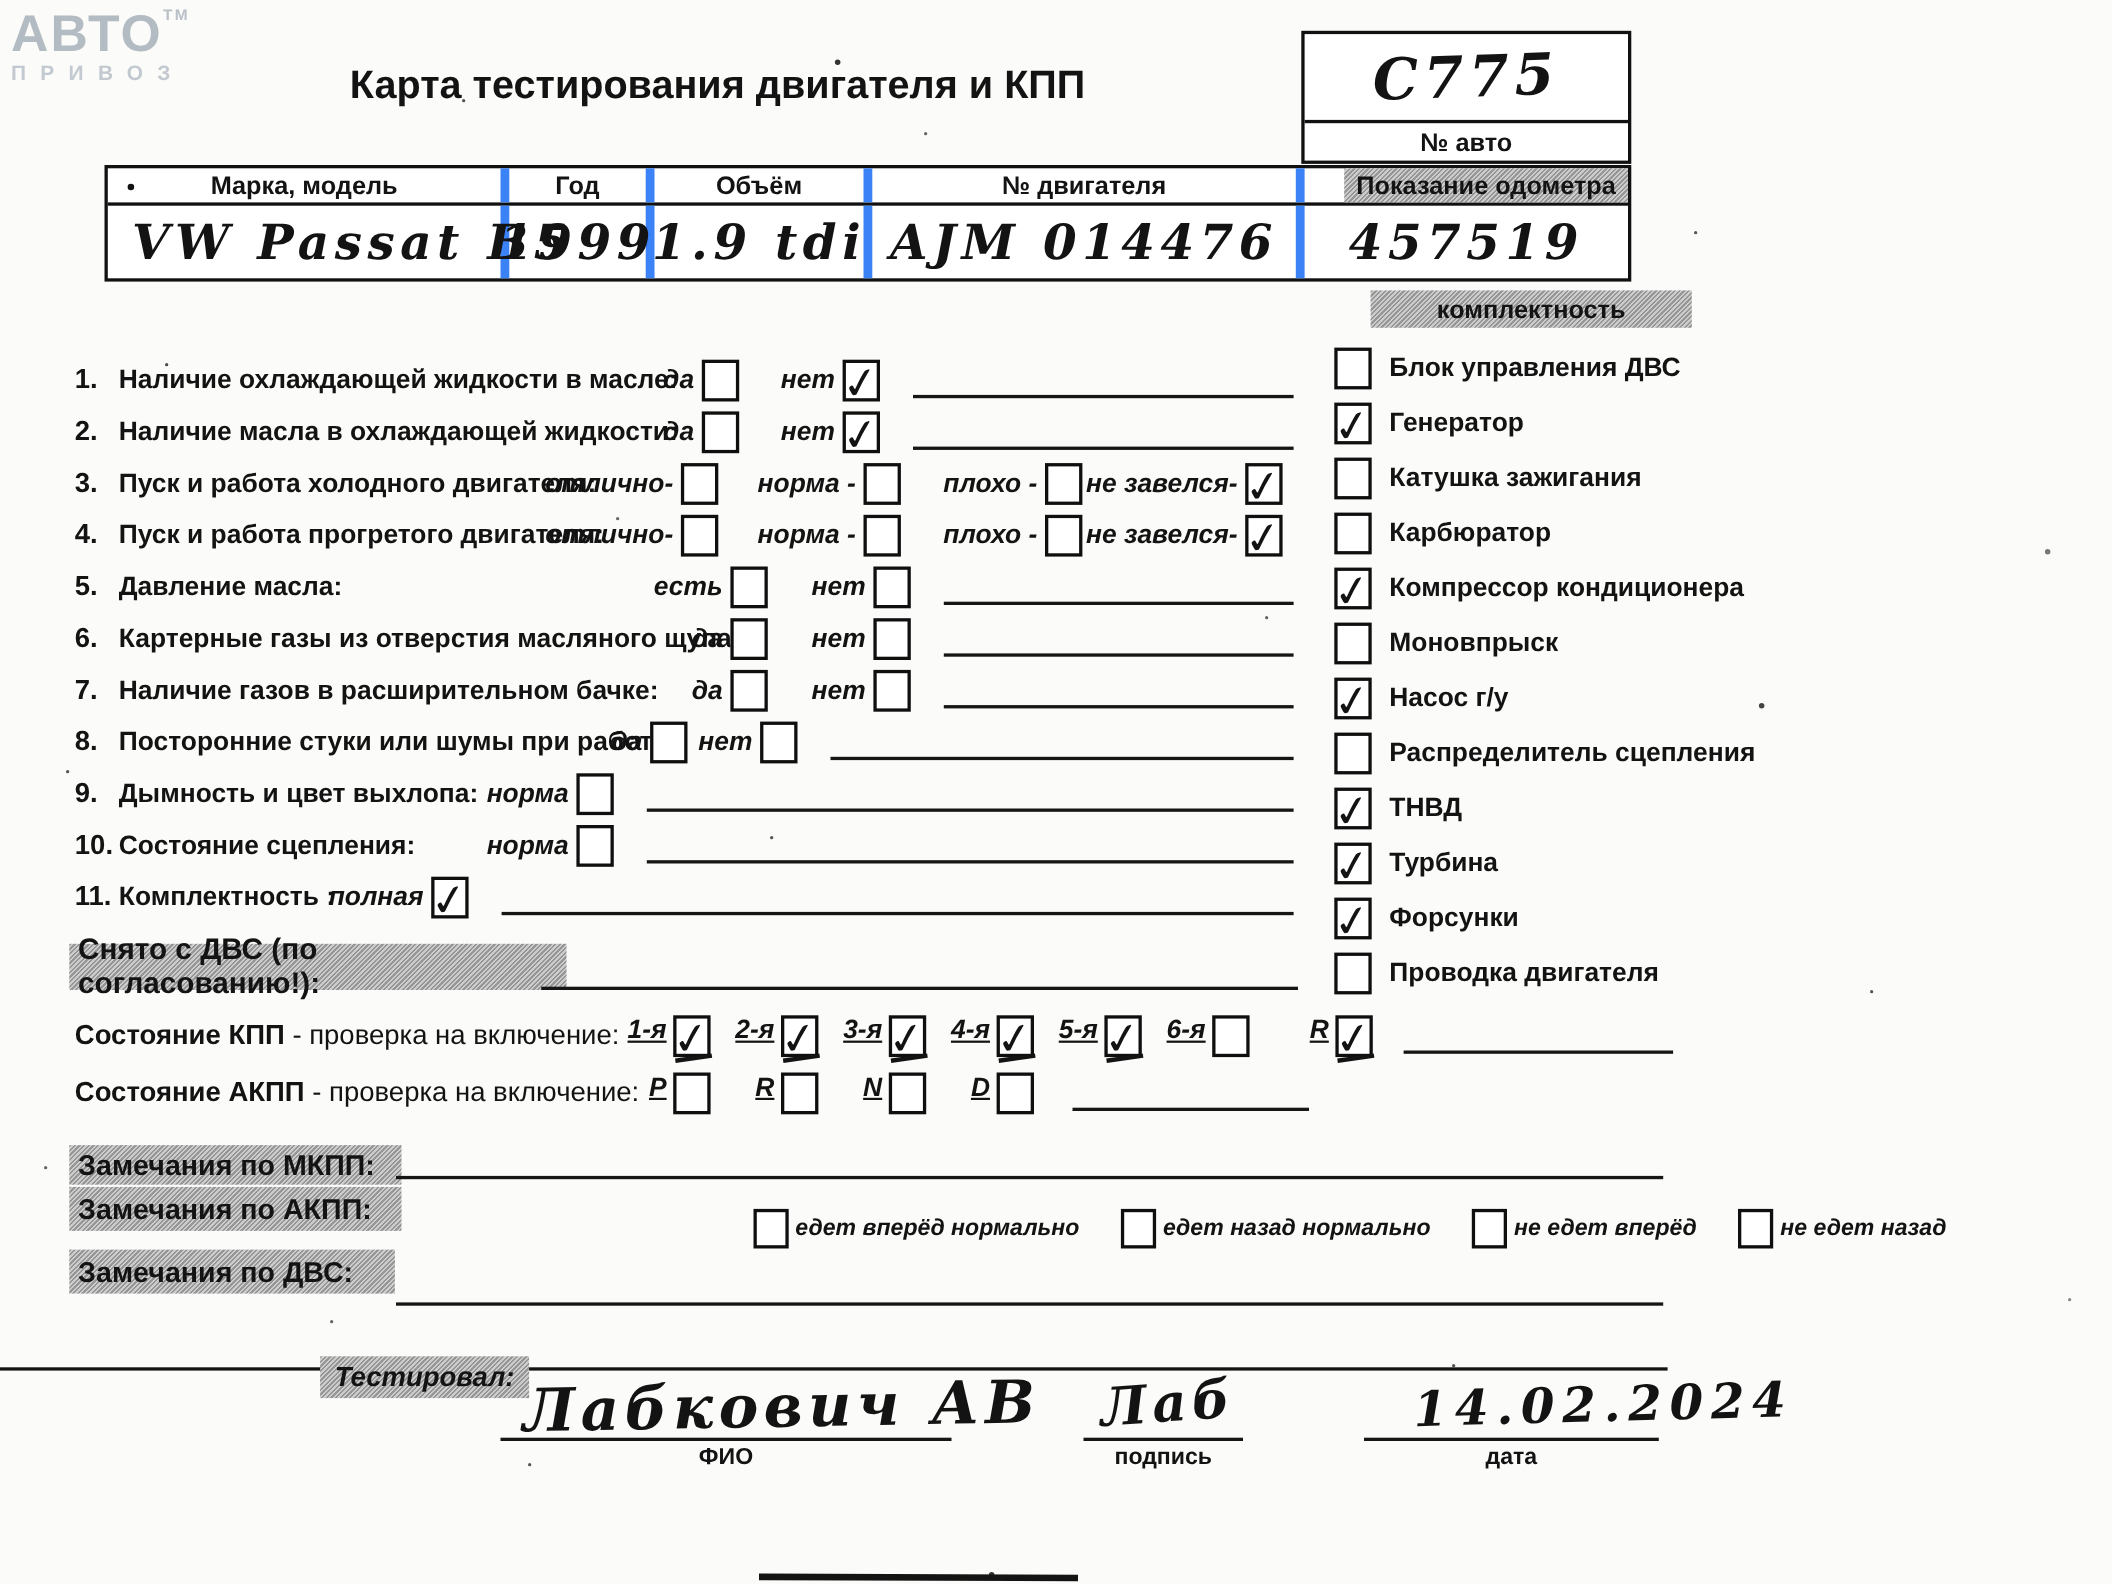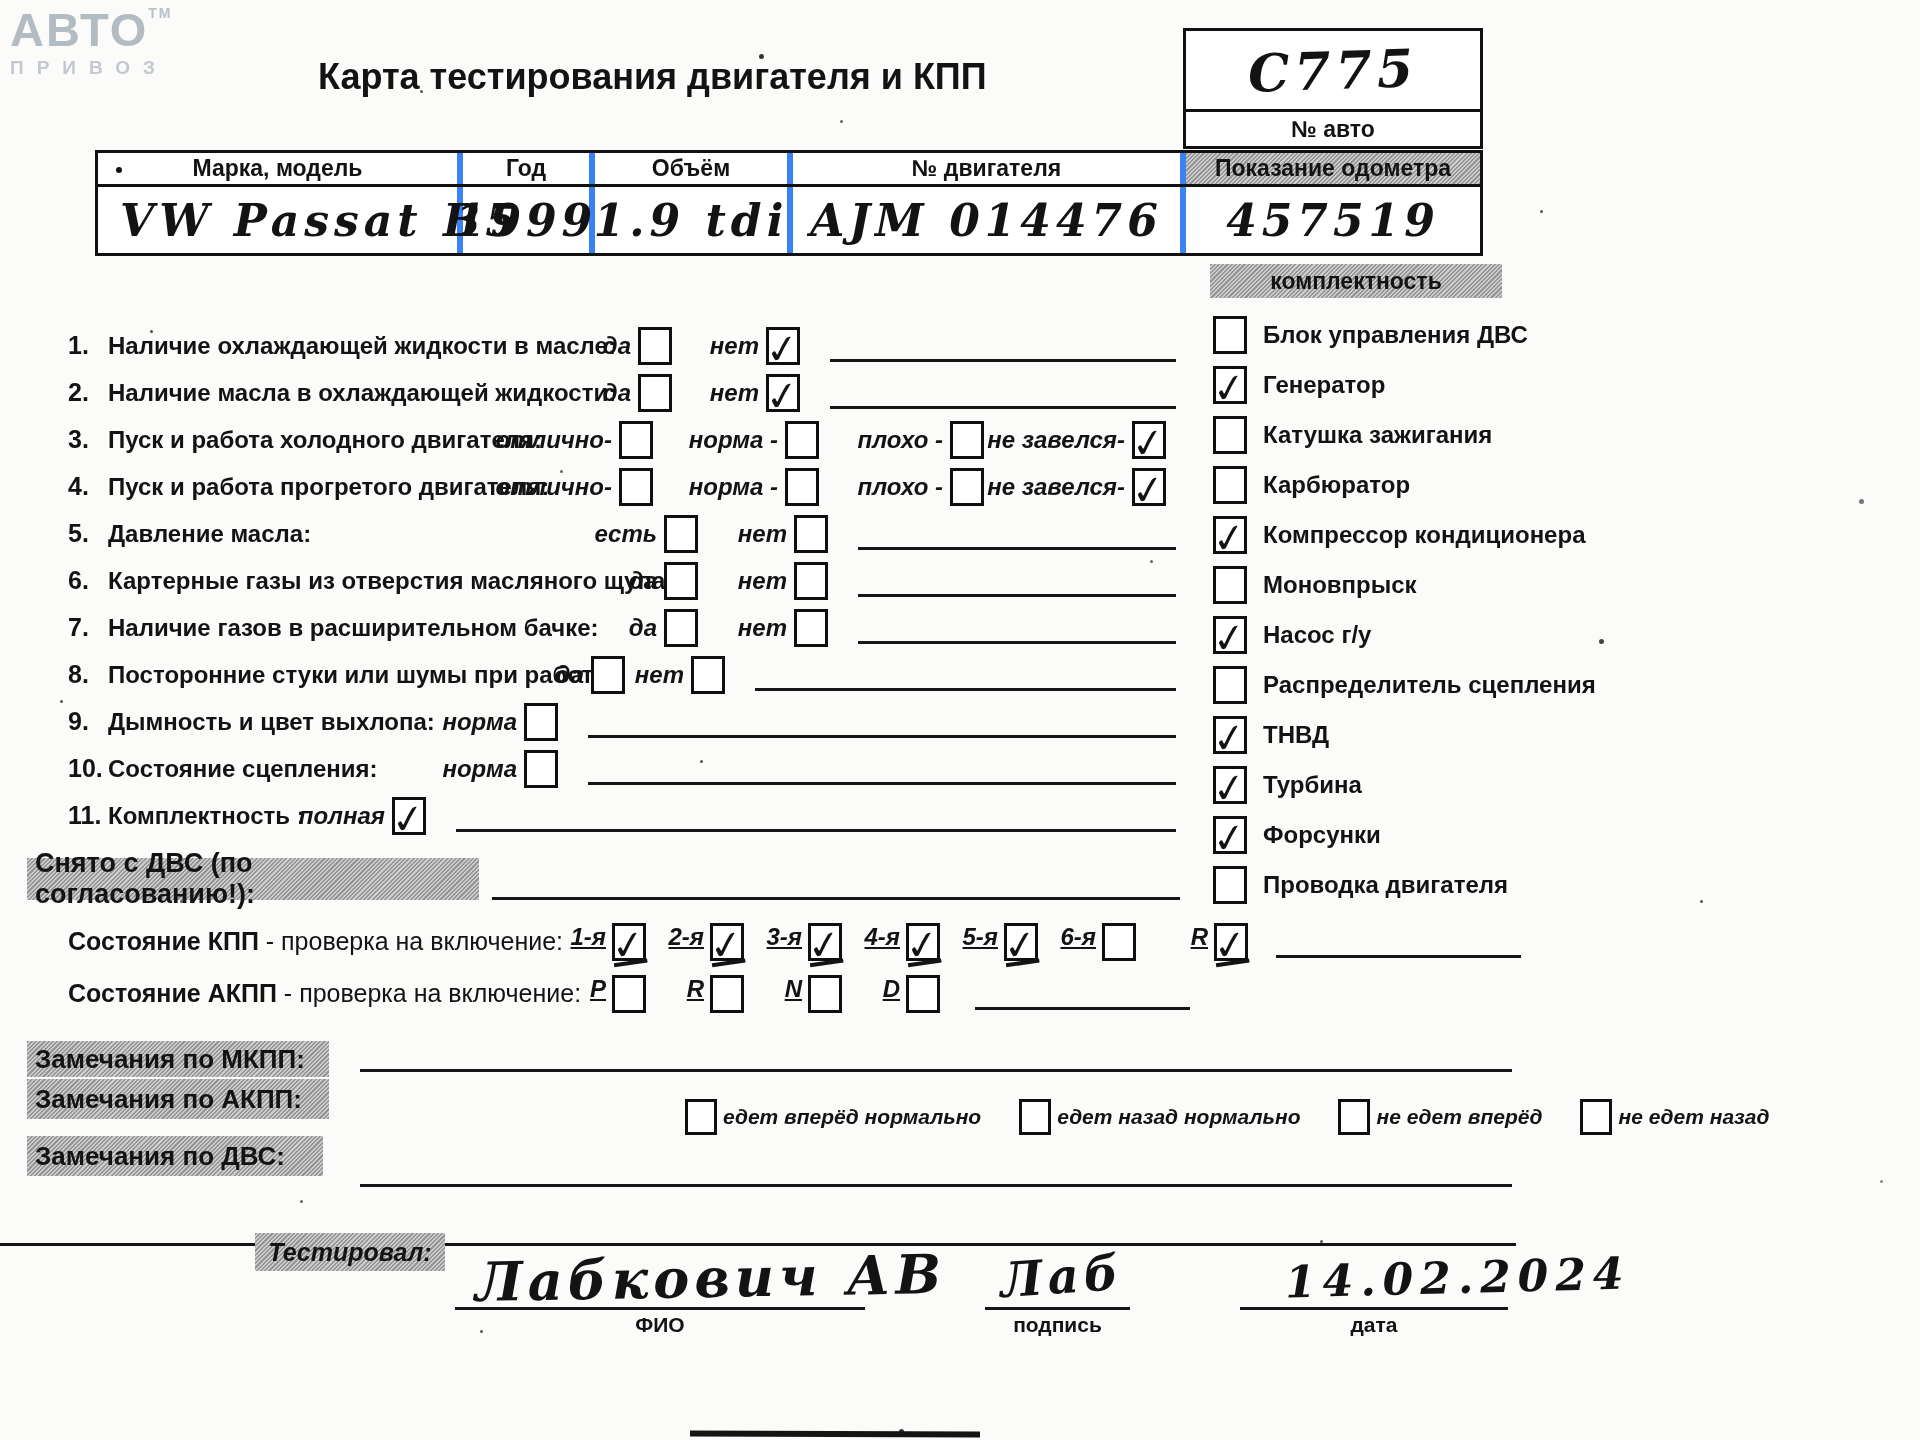--- a/index.html
+++ b/index.html
@@ -18,20 +18,21 @@
     box-shadow: 270px -240px 0 #555, 610px -275px 0 1px #333, 690px -210px 0 #666,
       1390px -120px 0 #555, 1450px 310px 0 1px #444, 1550px 570px 0 #555,
       150px 870px 0 #666, 30px 570px 0 #555, 850px -90px 0 #444, 410px 140px 0 #666,
       -90px 370px 0 #555, 1710px 170px 0 1px #777, 1170px 910px 0 #555,
       750px 1100px 0 1px #333, -110px 730px 0 #666, 1730px 850px 0 #888,
       550px 430px 0 #555, 1000px 230px 0 #666, 330px 1000px 0 #555; }
   .scan-mark{ left:690px; top:1431px; width:290px; height:6px; background:#141414; transform: rotate(.2deg); }
 
   .hatch{
     background-image: repeating-linear-gradient(135deg,#969696 0 1.5px,#cccccc 1.5px 3px);
+    margin-left: 36px;
   }
   .hand{
     font-family: "DejaVu Serif", serif;
     font-style: italic;
     font-weight: 600;
     letter-spacing: 5px;
     white-space: nowrap;
   }
 
   
@@ -48,21 +49,21 @@
   .carbox-val{ height:78px; display:flex; align-items:center; justify-content:center;
                font-size:52px; transform:rotate(-2deg); }
   .carbox-lbl{ height:37px; border-top:3px solid #111; display:flex; align-items:center; justify-content:center;
                font-weight:bold; font-size:23px; }
 
   
   .vtable{ left:95px; top:150px; width:1388px; border:3px solid #111; background:#fff; }
   .vrow{ display:flex; }
   .vrow.hdr{ border-bottom:3px solid #111; height:34px; }
   .vrow.val{ height:66px; }
-  .vcell{ border-right:6px solid #3b82f6; display:flex; align-items:center; justify-content:center; overflow:visible; }
+  .vcell{ border-right:8px solid #3b82f6; display:flex; align-items:center; justify-content:center; overflow:visible; }
   .vcell:last-child{ border-right:none; }
   .c0{ width:365px; } .c1{ width:132px; } .c2{ width:198px; } .c3{ width:393px; } .c4{ flex:1; }
   .hdr .vcell{ font-weight:bold; font-size:23px; position:relative; }
   .hdr .c0::before{ content:""; position:absolute; left:18px; top:14px; width:6px; height:6px; background:#111; border-radius:50%; }
   .val .vcell{ font-size:44px; }
   .val .c0{ justify-content:flex-start; padding-left:22px; }
 
   
   .box{ width:34px; height:38px; border:3px solid #0f0f0f; background:#fff; flex:none;
         display:flex; align-items:center; justify-content:center; position:relative; }

